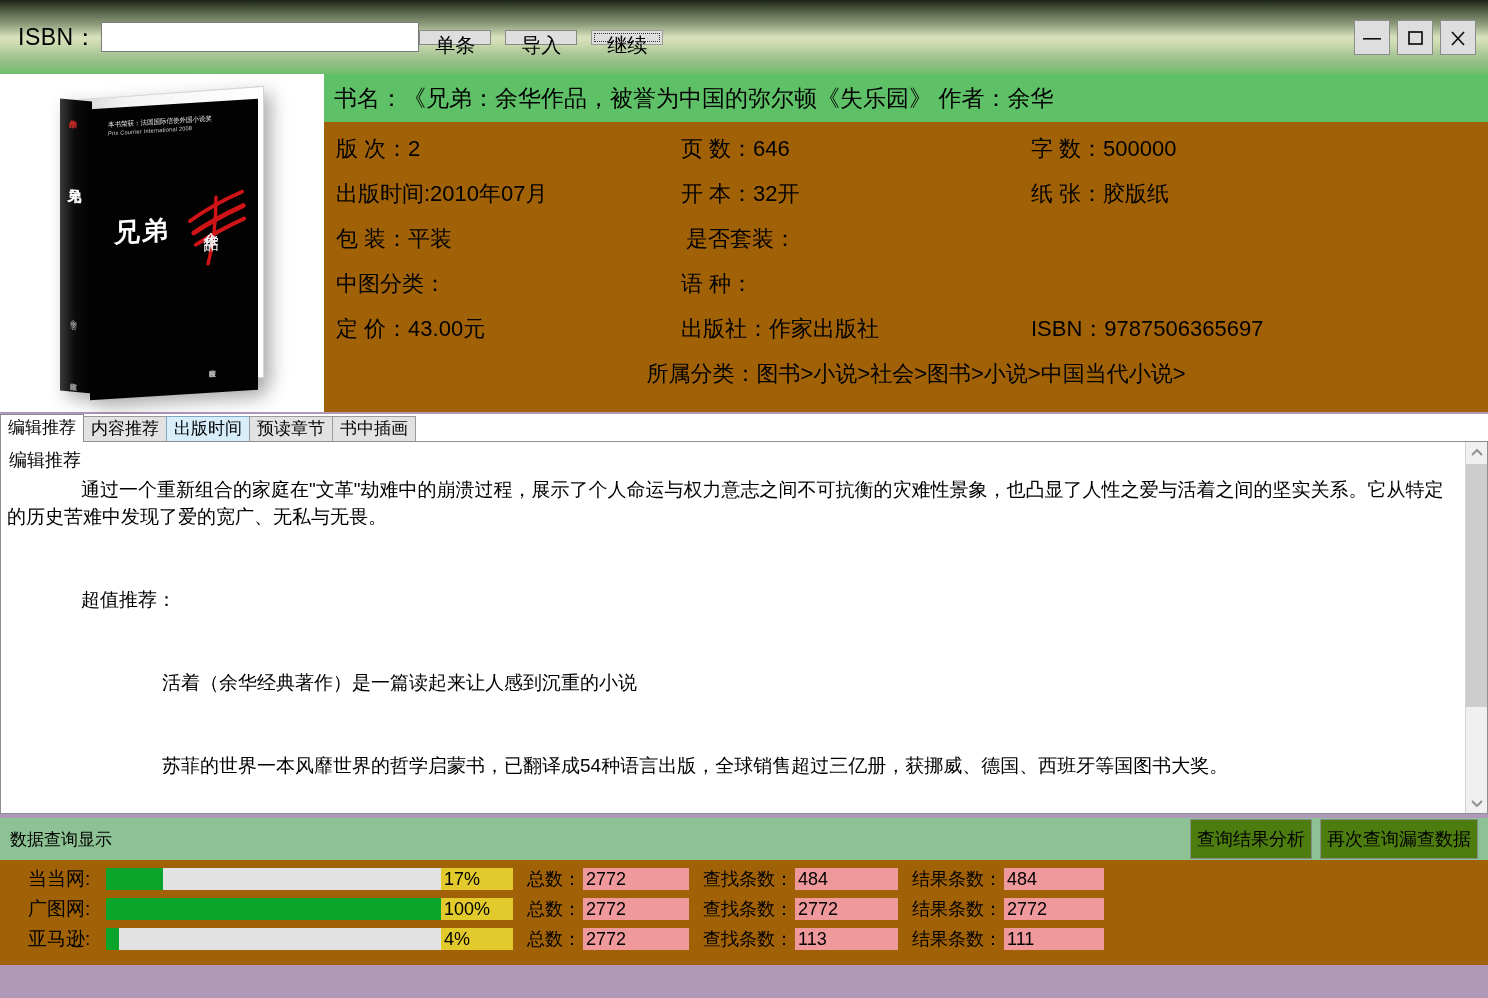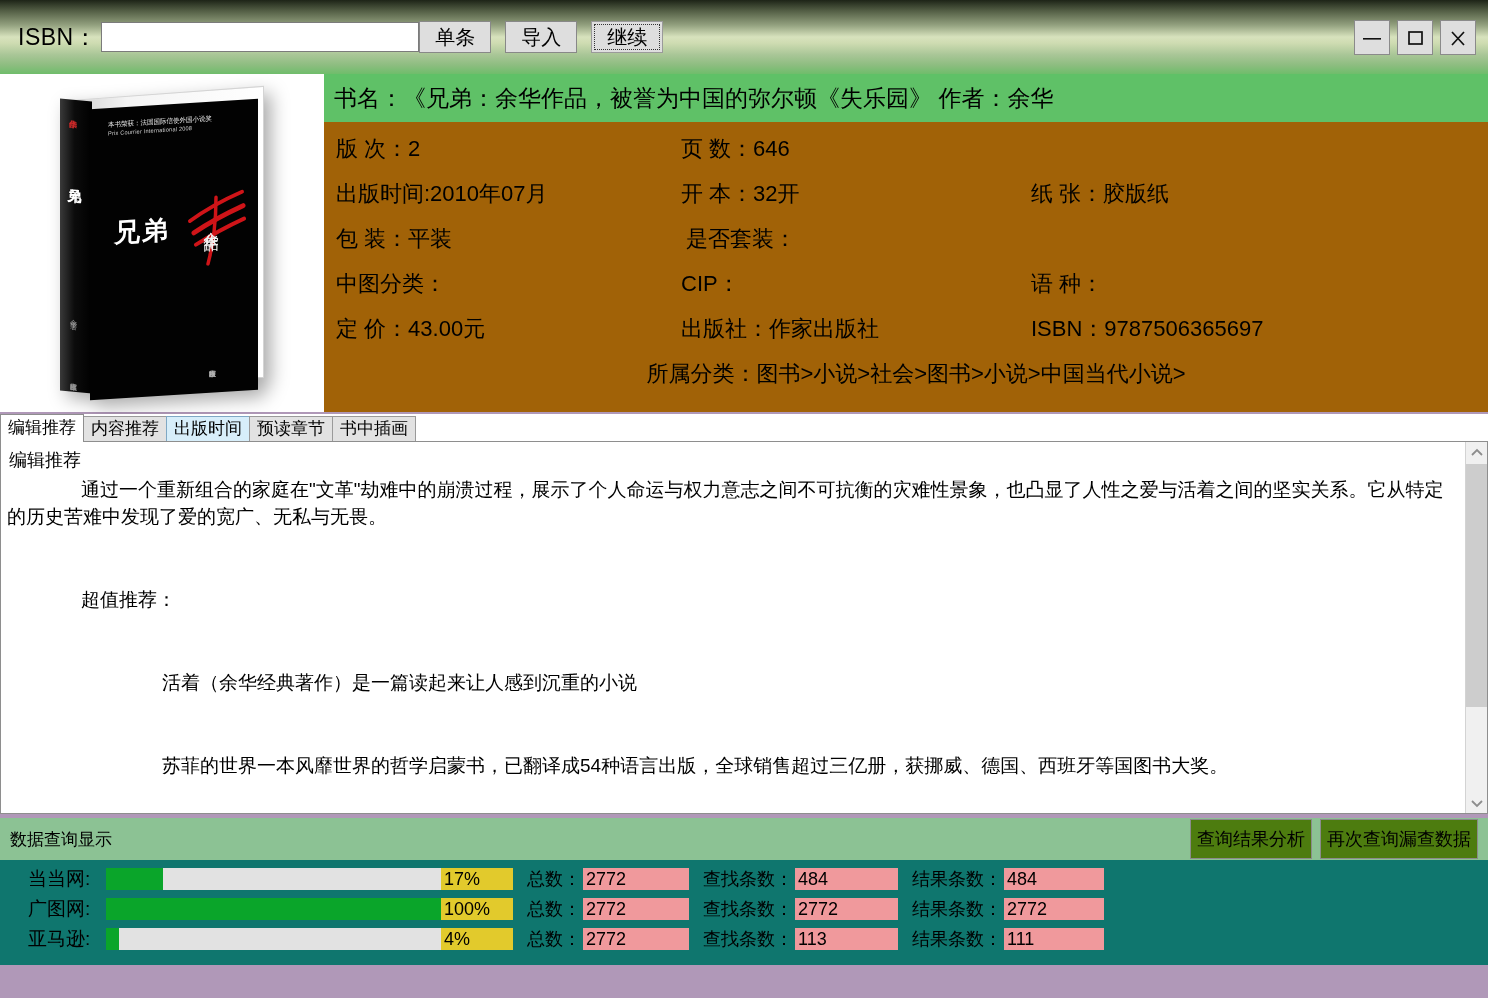--- a/index.html
+++ b/index.html
@@ -55,21 +55,21 @@
     margin-left: 4px;
     border: 1px solid #7b7b7b;
     background: #ffffff;
     font-size: 17px;
     font-family: "Liberation Sans", sans-serif;
     padding: 0 4px;
     box-sizing: border-box;
     outline: none;
   }
   .tb-btn {
-    height: 32px;
+    height: 15px;
     min-width: 72px;
     margin-left: 14px;
     background: #dedede;
     border: 1px solid #888;
     font-size: 20px;
     font-family: Liberation Serif, serif;
     color: #000;
     cursor: pointer;
     padding: 0 10px;
     box-sizing: border-box;
@@ -410,21 +410,21 @@
     cursor: pointer;
     box-sizing: border-box;
     white-space: nowrap;
   }
 
   .progress-panel {
     position: absolute;
     left: 0; top: 860px;
     width: 1488px;
     height: 105px;
-    background: #0f766e;
+    background: #a16207;
     padding-top: 6px;
     box-sizing: border-box;
   }
   .prow {
     display: flex;
     align-items: center;
     height: 25px;
     margin-bottom: 5px;
     padding-left: 28px;
     box-sizing: border-box;
@@ -558,33 +558,33 @@
     </div>
 
     <div class="info-right">
       <div class="title-bar">
         <span class="t">书名：《兄弟：余华作品，被誉为中国的弥尔顿《失乐园》 作者：余华</span>
       </div>
       <div class="fields">
         <div class="frow">
           <span class="fcell c1">版 次：2</span>
           <span class="fcell c2">页 数：646</span>
+          <span class="fcell c3">字 数：500000</span>
         </div>
         <div class="frow">
           <span class="fcell c1">出版时间:2010年07月</span>
           <span class="fcell c2">开 本：32开</span>
           <span class="fcell c3">纸 张：胶版纸</span>
         </div>
         <div class="frow">
           <span class="fcell c2">包 装：平装</span>
           <span class="fcell c3">是否套装：</span>
         </div>
         <div class="frow">
           <span class="fcell c1">中图分类：</span>
-          <span class="fcell c2">CIP：</span>
           <span class="fcell c3">语 种：</span>
         </div>
         <div class="frow">
           <span class="fcell c1">定 价：43.00元</span>
           <span class="fcell c2">出版社：作家出版社</span>
           <span class="fcell c3">ISBN：9787506365697</span>
         </div>
         <div class="frow">
           <span class="fcell full">所属分类：图书&gt;小说&gt;社会&gt;图书&gt;小说&gt;中国当代小说&gt;</span>
         </div>

